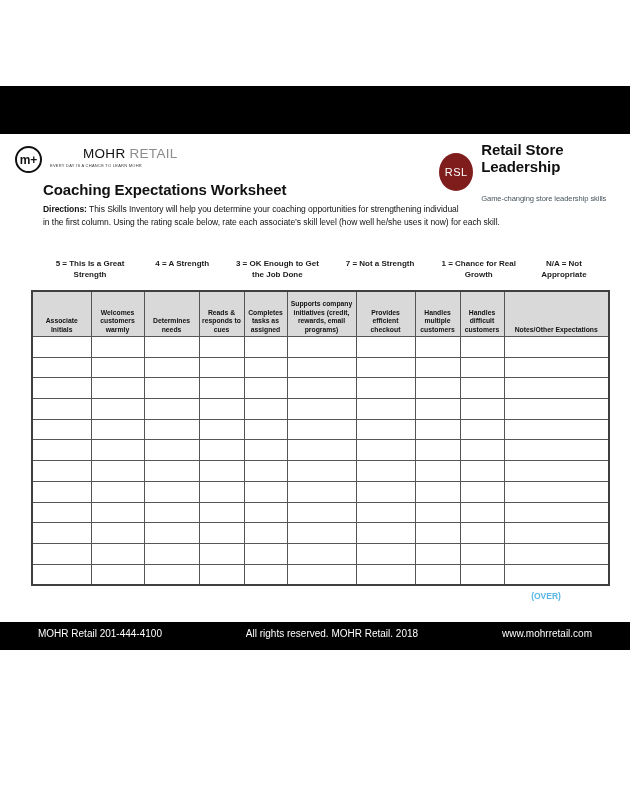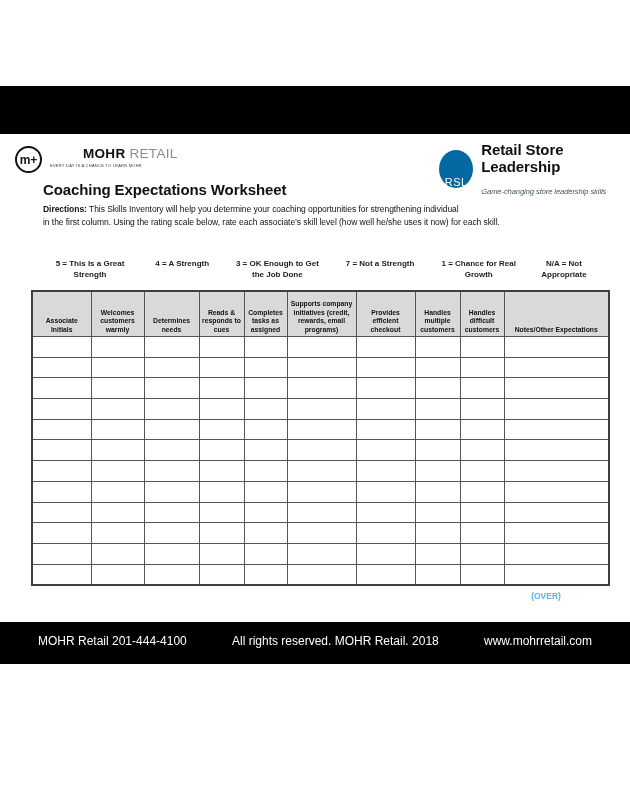--- a/index.html
+++ b/index.html
@@ -8,53 +8,53 @@
     font-family:"Liberation Sans", sans-serif;color:#1a1a1a;
   }
   .top-band{position:absolute;top:86px;left:0;width:630px;height:48px;background:#000;}
 
   
   .mohr-logo{position:absolute;top:146px;left:15px;display:flex;align-items:flex-start;}
   .logo-circle{width:23px;height:23px;border:2.4px solid #111;border-radius:50%;
     display:flex;align-items:center;justify-content:center;font-weight:bold;font-size:12px;color:#111;}
   .wordmark{margin-left:8px;padding-top:1px;}
   .wm-line{font-size:13.5px;letter-spacing:.3px;line-height:1.05;}
-  .wm-bold{font-weight:bold;color:#111;padding-left:33px;}
+  .wm-bold{font-weight:normal;color:#111;padding-left:33px;}
   .wm-light{font-weight:normal;color:#8c8c8c;}
   .wm-tagline{font-size:4px;color:#3a3a3a;letter-spacing:.26px;margin-top:2px;white-space:nowrap;}
 
   .rsl-block{position:absolute;top:141px;left:439px;display:flex;align-items:center;}
-  .rsl-circle{width:38px;height:38px;border-radius:50%;background:#0369a1;color:#fff;
-    display:flex;align-items:flex-end;justify-content:center;font-size:11px;letter-spacing:.4px;}
+  .rsl-circle{width:38px;height:38px;border-radius:50%;background:#7f1d1d;color:#fff;
+    display:flex;align-items:center;justify-content:center;font-size:11px;letter-spacing:.4px;}
   .rsl-text{margin-left:8px;}
   .rsl-title{font-weight:bold;font-size:15px;color:#101010;letter-spacing:-.1px;}
-  .rsl-tagline{font-style:italic;font-size:7.6px;color:#46555e;letter-spacing:-.1px;margin-top:12px;white-space:nowrap;}
+  .rsl-tagline{font-size:7.6px;color:#46555e;letter-spacing:-.1px;margin-top:19px;white-space:nowrap;}
 
   .title{position:absolute;top:181px;left:43px;margin:0;font-size:15px;font-weight:bold;color:#111;letter-spacing:-.1px;}
 
   .directions{position:absolute;top:203px;left:43px;width:560px;font-size:8.5px;line-height:13px;color:#111;}
   .dir-line{white-space:nowrap;letter-spacing:-.05px;}
 
   .rating-scale{position:absolute;top:258px;left:45px;width:548px;display:flex;
     justify-content:space-between;font-size:8px;color:#1c1c1c;text-align:center;line-height:1.4;font-weight:bold;}
   .rs-item{flex:0 0 auto;}
   .rs-0{width:90px;}.rs-1{width:70px;}.rs-2{width:96px;}.rs-3{width:85px;}.rs-4{width:88px;}.rs-5{width:58px;}
 
   table.skills{position:absolute;top:290px;left:31px;width:577px;border-collapse:collapse;
     table-layout:fixed;border:2px solid #3f3f3f;}
   table.skills th{background:#d9d9d9;border:1px solid #555;font-size:6.8px;font-weight:bold;
     text-align:center;vertical-align:bottom;padding:2px 1px;height:40px;line-height:1.25;color:#111;}
   table.skills td{border:1px solid #555;height:19.7px;padding:0;background:#fff;}
 
   .over{position:absolute;top:591px;left:500px;width:92px;text-align:center;
     color:#58b7e5;font-weight:bold;font-size:8.5px;}
 
-  .footer{position:absolute;top:622px;left:0;width:630px;height:42px;background:#000;color:#fff;
+  .footer{position:absolute;top:622px;left:0;width:630px;height:28px;background:#000;color:#fff;
     display:flex;align-items:center;justify-content:space-between;box-sizing:border-box;
-    padding:0 38px 5px 38px;font-size:12px;}
+    padding:0 38px 5px 38px;font-size:10px;}
   .footer span{white-space:nowrap;}
 </style>
 </head>
 <body>
 
 <div class="top-band"></div>
 
 <div class="mohr-logo">
   <div class="logo-circle">
     <span>m+</span>

